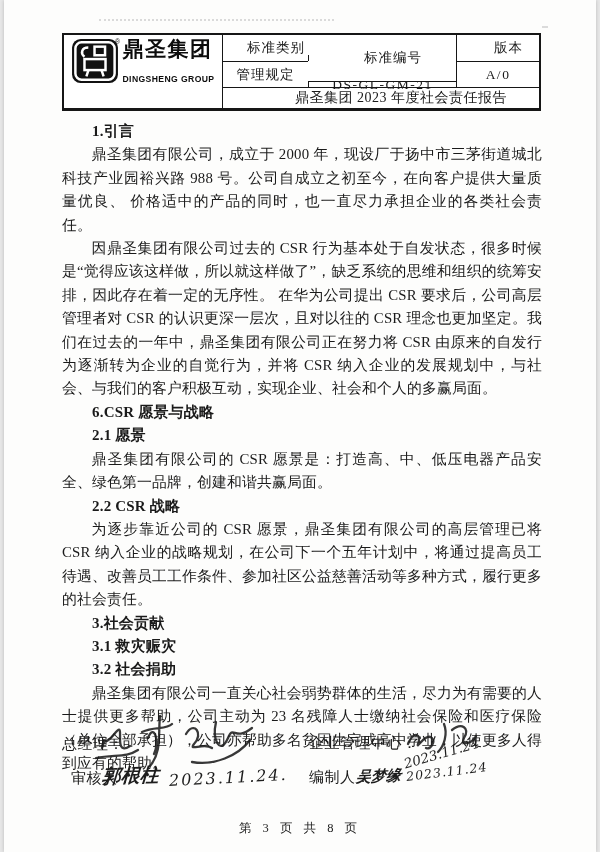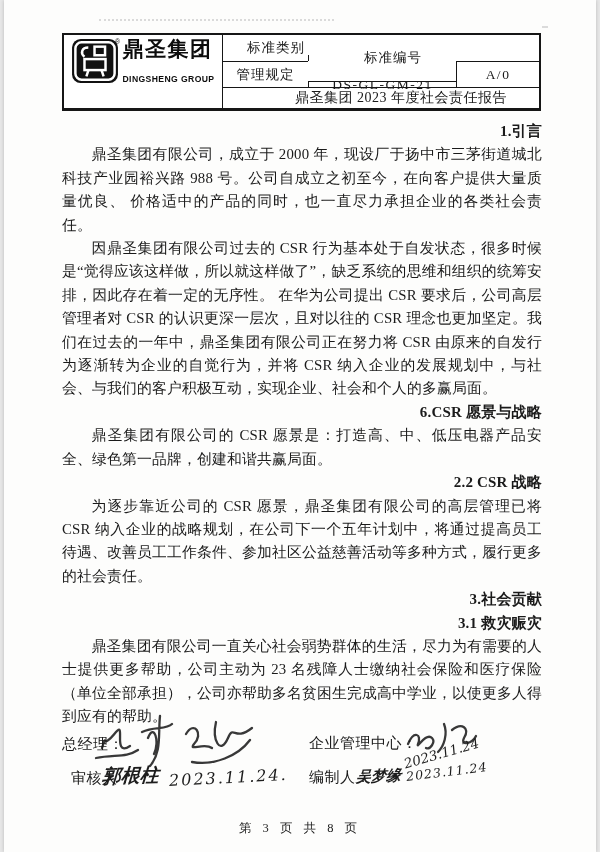--- a/index.html
+++ b/index.html
@@ -30,21 +30,21 @@
   .mono-num { letter-spacing:1.5px; }
 
   .logo-text { display:flex; flex-direction:column; line-height:1; }
   .logo-cn { font-family:"Liberation Sans","DejaVu Sans",sans-serif; font-weight:900; font-size:21px; letter-spacing:1.5px; color:#0c0c0c; }
   .logo-en { font-family:"Liberation Sans","DejaVu Sans",sans-serif; font-weight:700; font-size:8.6px; letter-spacing:.4px; margin-top:16px; color:#0c0c0c; }
   .reg-mark { position:absolute; top:3px; left:51px; font-size:7px; font-family:"Liberation Sans",sans-serif; }
 
   
   .doc-body { position:absolute; left:58px; top:120px; width:480px; }
   .doc-body p { margin:0; font-size:14.8px; line-height:23.4px; text-align:justify; text-indent:2em; letter-spacing:.2px; }
-  .doc-body p.h { font-weight:bold; font-size:15px; text-align:right; }
+  .doc-body p.h { font-weight:bold; font-size:15px; text-align:left; }
 
   
   .sig-label { position:absolute; font-size:15px; letter-spacing:.5px; white-space:nowrap; }
   .ink { stroke:#1c1c1c; stroke-width:2.3; fill:none; stroke-linecap:round; stroke-linejoin:round; opacity:.88; }
   .hw { font-family:"DejaVu Serif","Liberation Serif",serif; font-style:italic; color:#1d1d1d; white-space:nowrap; position:absolute; }
   .hw-name { font-weight:700; }
 
   .footer { position:absolute; left:0; right:0; top:820px; text-align:center; font-size:12.5px; letter-spacing:4px; color:#222; }
 </style>
 </head>
@@ -66,36 +66,39 @@
         <path d="M17 33 L 15 39 M31 33 L 33 39" fill="none" stroke="#fff" stroke-width="2.6"></path>
       </svg>
       <span class="reg-mark">®</span>
       <span class="logo-text">
         <span class="logo-cn">鼎圣集团</span>
         <span class="logo-en">DINGSHENG GROUP</span>
       </span>
     </div>
     <div class="cell r1 c2 bl">标准类别</div>
     <div class="cell r1 c3 bl">标准编号</div>
+    <div class="cell r1 c4 bl">版本</div>
     <div class="cell r2 c2 bl bt">管理规定</div>
     <div class="cell r2 c3 bl bt mono-num">DS-GL-GM-21</div>
     <div class="cell r2 c4 bl bt mono-num">A/0</div>
     <div class="cell name-value bl bt">鼎圣集团 2023 年度社会责任报告</div>
   </div>
 
   <div class="doc-body">
     <p class="h">1.引言</p>
     <p>鼎圣集团有限公司，成立于 2000 年，现设厂于扬中市三茅街道城北科技产业园裕兴路 988 号。公司自成立之初至今，在向客户提供大量质量优良、 价格适中的产品的同时，也一直尽力承担企业的各类社会责任。</p>
     <p>因鼎圣集团有限公司过去的 CSR 行为基本处于自发状态，很多时候是“觉得应该这样做，所以就这样做了”，缺乏系统的思维和组织的统筹安排，因此存在着一定的无序性。 在华为公司提出 CSR 要求后，公司高层管理者对 CSR 的认识更深一层次，且对以往的 CSR 理念也更加坚定。我们在过去的一年中，鼎圣集团有限公司正在努力将 CSR 由原来的自发行为逐渐转为企业的自觉行为，并将 CSR 纳入企业的发展规划中，与社会、与我们的客户积极互动，实现企业、社会和个人的多赢局面。</p>
     <p class="h">6.CSR 愿景与战略</p>
+    <p class="h">2.1 愿景</p>
     <p>鼎圣集团有限公司的 CSR 愿景是：打造高、中、低压电器产品安全、绿色第一品牌，创建和谐共赢局面。</p>
     <p class="h">2.2 CSR 战略</p>
     <p>为逐步靠近公司的 CSR 愿景，鼎圣集团有限公司的高层管理已将 CSR 纳入企业的战略规划，在公司下一个五年计划中，将通过提高员工待遇、改善员工工作条件、参加社区公益慈善活动等多种方式，履行更多的社会责任。</p>
     <p class="h">3.社会贡献</p>
     <p class="h">3.1 救灾赈灾</p>
+    <p class="h">3.2 社会捐助</p>
     <p>鼎圣集团有限公司一直关心社会弱势群体的生活，尽力为有需要的人士提供更多帮助，公司主动为 23 名残障人士缴纳社会保险和医疗保险（单位全部承担），公司亦帮助多名贫困生完成高中学业，以使更多人得到应有的帮助。</p>
   </div>
 
   <span class="sig-label" style="left:58px; top:735px;">总经理：</span>
   <svg style="position:absolute; left:88px; top:712px;" width="170" height="62" viewBox="0 0 170 62" aria-hidden="true">
     <path class="ink" d="M10 36 C 16 18, 8 40, 24 20 C 34 8, 20 46, 38 34"></path>
     <path class="ink" d="M4 46 C 22 42, 34 46, 46 38"></path>
     <path class="ink" d="M56 26 C 62 10, 68 30, 62 42 M50 20 C 62 14, 74 18, 80 12 M68 4 C 66 22, 70 40, 58 54"></path>
     <path class="ink" d="M94 22 C 102 8, 112 22, 102 32 C 96 40, 112 30, 120 36"></path>
     <path class="ink" d="M124 10 C 120 28, 128 44, 136 26 C 142 12, 142 30, 160 16"></path>

